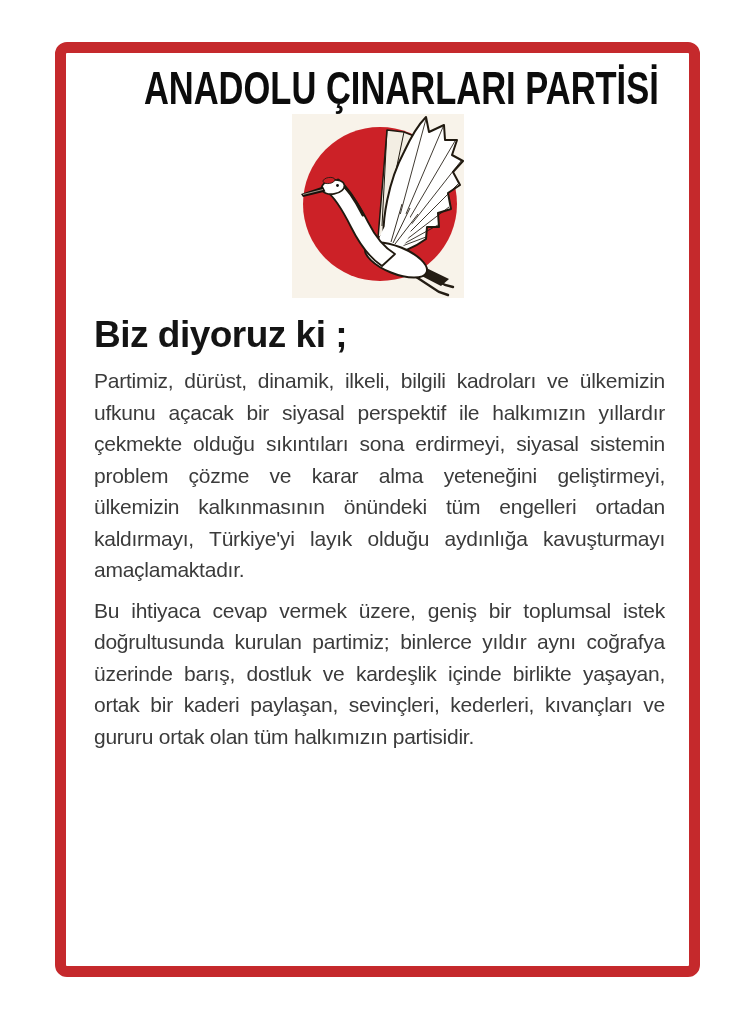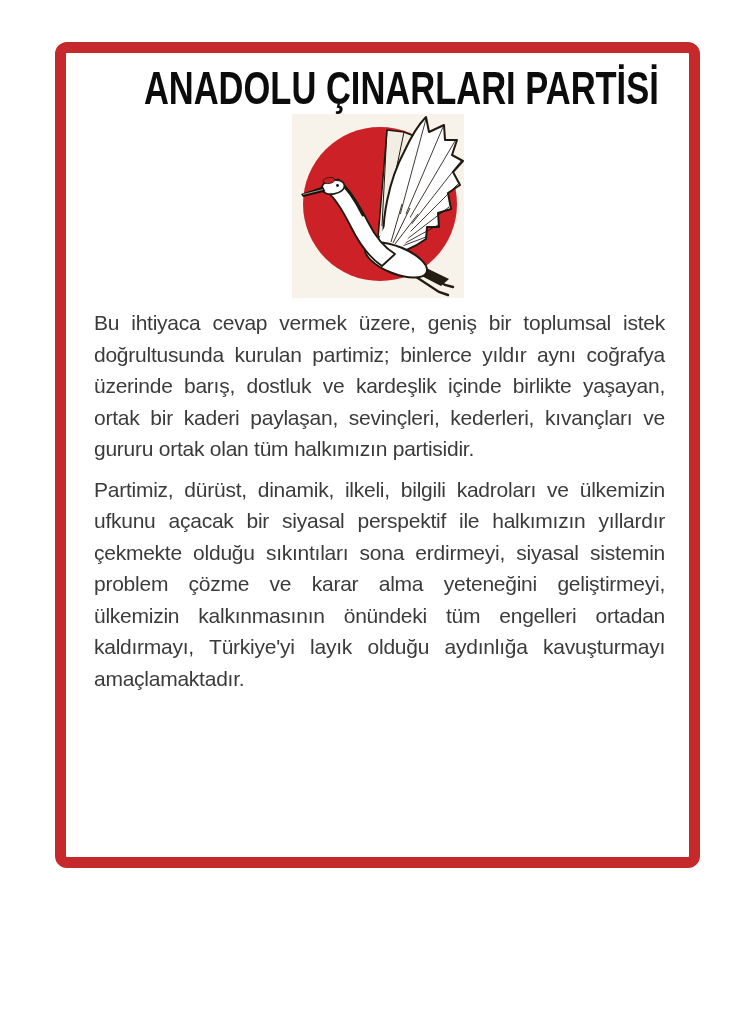--- a/index.html
+++ b/index.html
@@ -14,21 +14,21 @@
   body{
     width:753px;height:1024px;
     background:#ffffff;
     font-family:"Liberation Sans", sans-serif;
     position:relative;
     overflow:hidden;
   }
   .frame{
     position:absolute;
     left:55px; top:42px;
-    width:645px; height:826px;
+    width:645px; height:935px;
     border:11px solid var(--frame-red);
     border-radius:12px;
     background:#ffffff;
   }
   .title{
     margin:9px 0 0 0;
     height:52px;
     line-height:52px;
     text-align:center;
     font-size:46px;
@@ -103,19 +103,20 @@
 
     <g>
       <ellipse cx="41" cy="73" rx="11.5" ry="7" transform="rotate(-9 41 73)" fill="#ffffff" stroke="#20190f" stroke-width="1.6"></ellipse>
       <ellipse cx="37" cy="66.5" rx="6" ry="3" transform="rotate(-9 37 66.5)" fill="#cc2127" stroke="#20190f" stroke-width="0.8"></ellipse>
       <path d="M9,80 L31,72.5 L33.5,77.5 L11,83 Z" fill="#17110b"></path>
       <path d="M11,80.5 L31,75.5" stroke="#d8d0c2" stroke-width="0.7"></path>
       <circle cx="45.5" cy="71.5" r="1.4" fill="#0c0c0c"></circle>
     </g>
   </svg>
 
+  <h2 class="heading">Biz diyoruz ki ;</h2>
 
   <div class="paragraphs">
+      <p class="para">Partimiz, dürüst, dinamik, ilkeli, bilgili kadroları ve ülkemizin ufkunu açacak bir siyasal perspektif ile halkımızın yıllardır çekmekte olduğu sıkıntıları sona erdirmeyi, siyasal sistemin problem çözme ve karar alma yeteneğini geliştirmeyi, ülkemizin kalkınmasının önündeki tüm engelleri ortadan kaldırmayı, Türkiye'yi layık olduğu aydınlığa kavuşturmayı amaçlamaktadır.</p>
       <p class="para">Bu ihtiyaca cevap vermek üzere, geniş bir toplumsal istek doğrultusunda kurulan partimiz; binlerce yıldır aynı coğrafya üzerinde barış, dostluk ve kardeşlik içinde birlikte yaşayan, ortak bir kaderi paylaşan, sevinçleri, kederleri, kıvançları ve gururu ortak olan tüm halkımızın partisidir.</p>
-      <p class="para">Partimiz, dürüst, dinamik, ilkeli, bilgili kadroları ve ülkemizin ufkunu açacak bir siyasal perspektif ile halkımızın yıllardır çekmekte olduğu sıkıntıları sona erdirmeyi, siyasal sistemin problem çözme ve karar alma yeteneğini geliştirmeyi, ülkemizin kalkınmasının önündeki tüm engelleri ortadan kaldırmayı, Türkiye'yi layık olduğu aydınlığa kavuşturmayı amaçlamaktadır.</p>
     </div>
 
 </div>
 
 </body></html>

